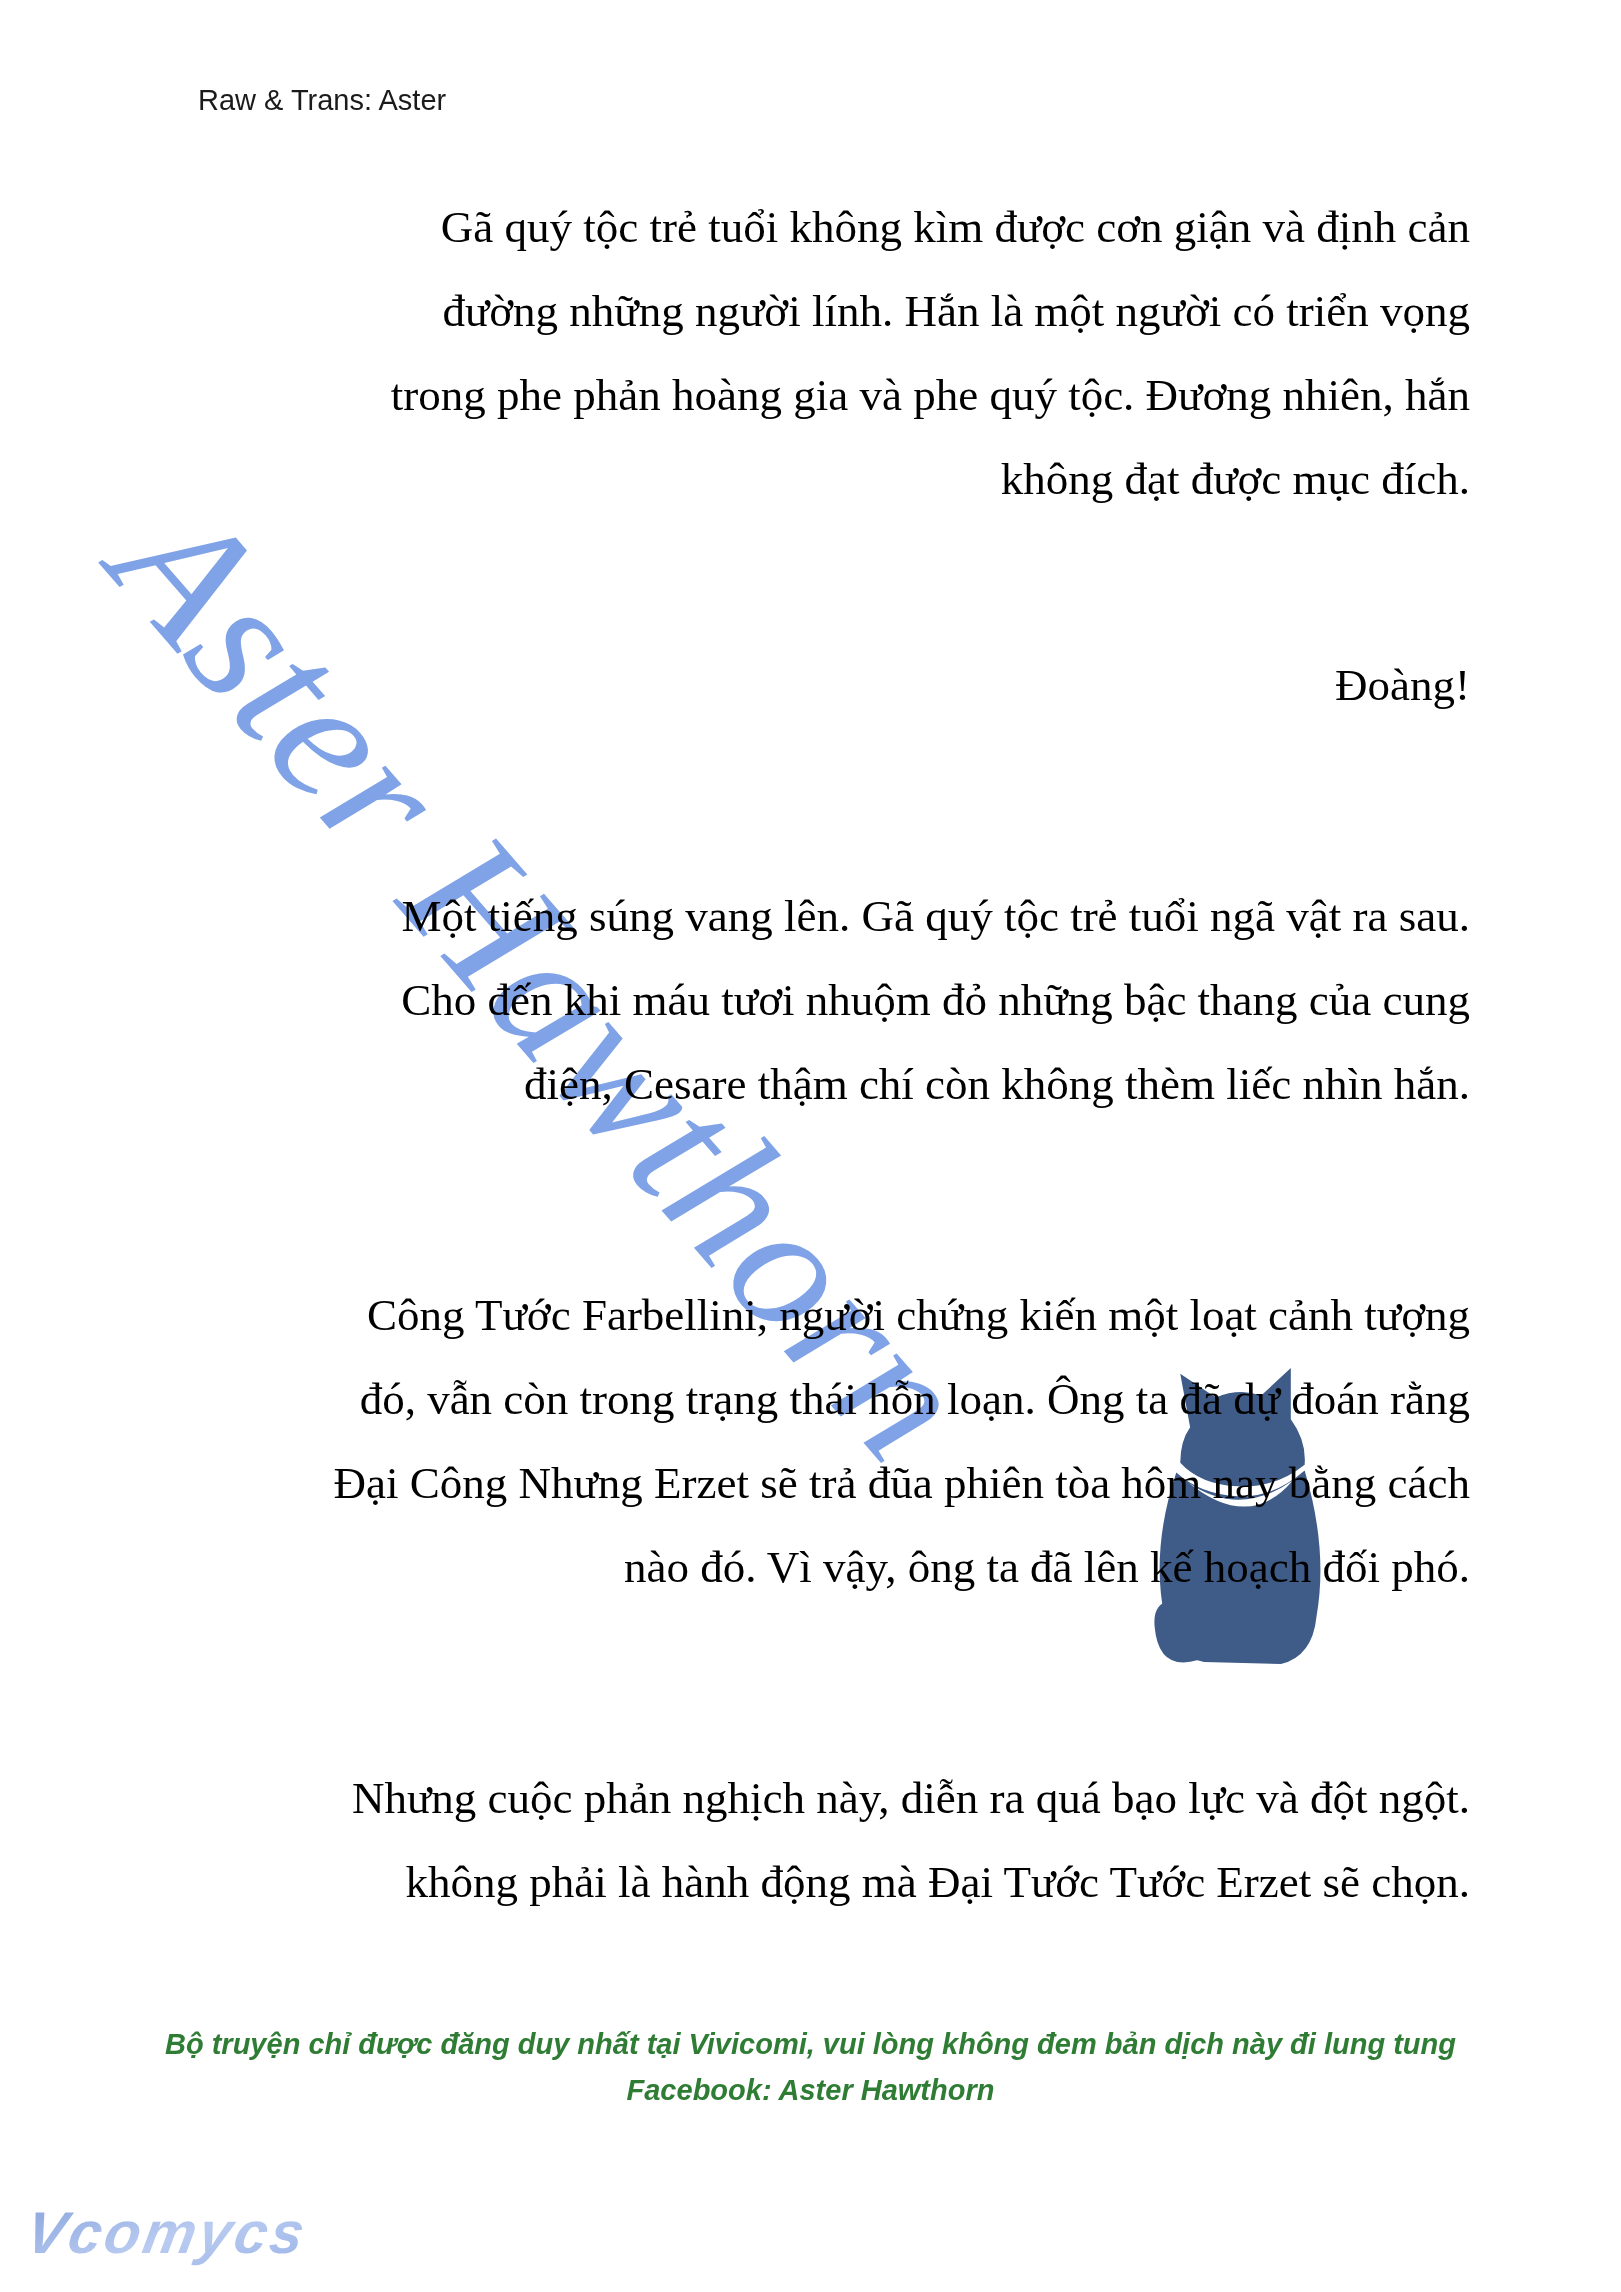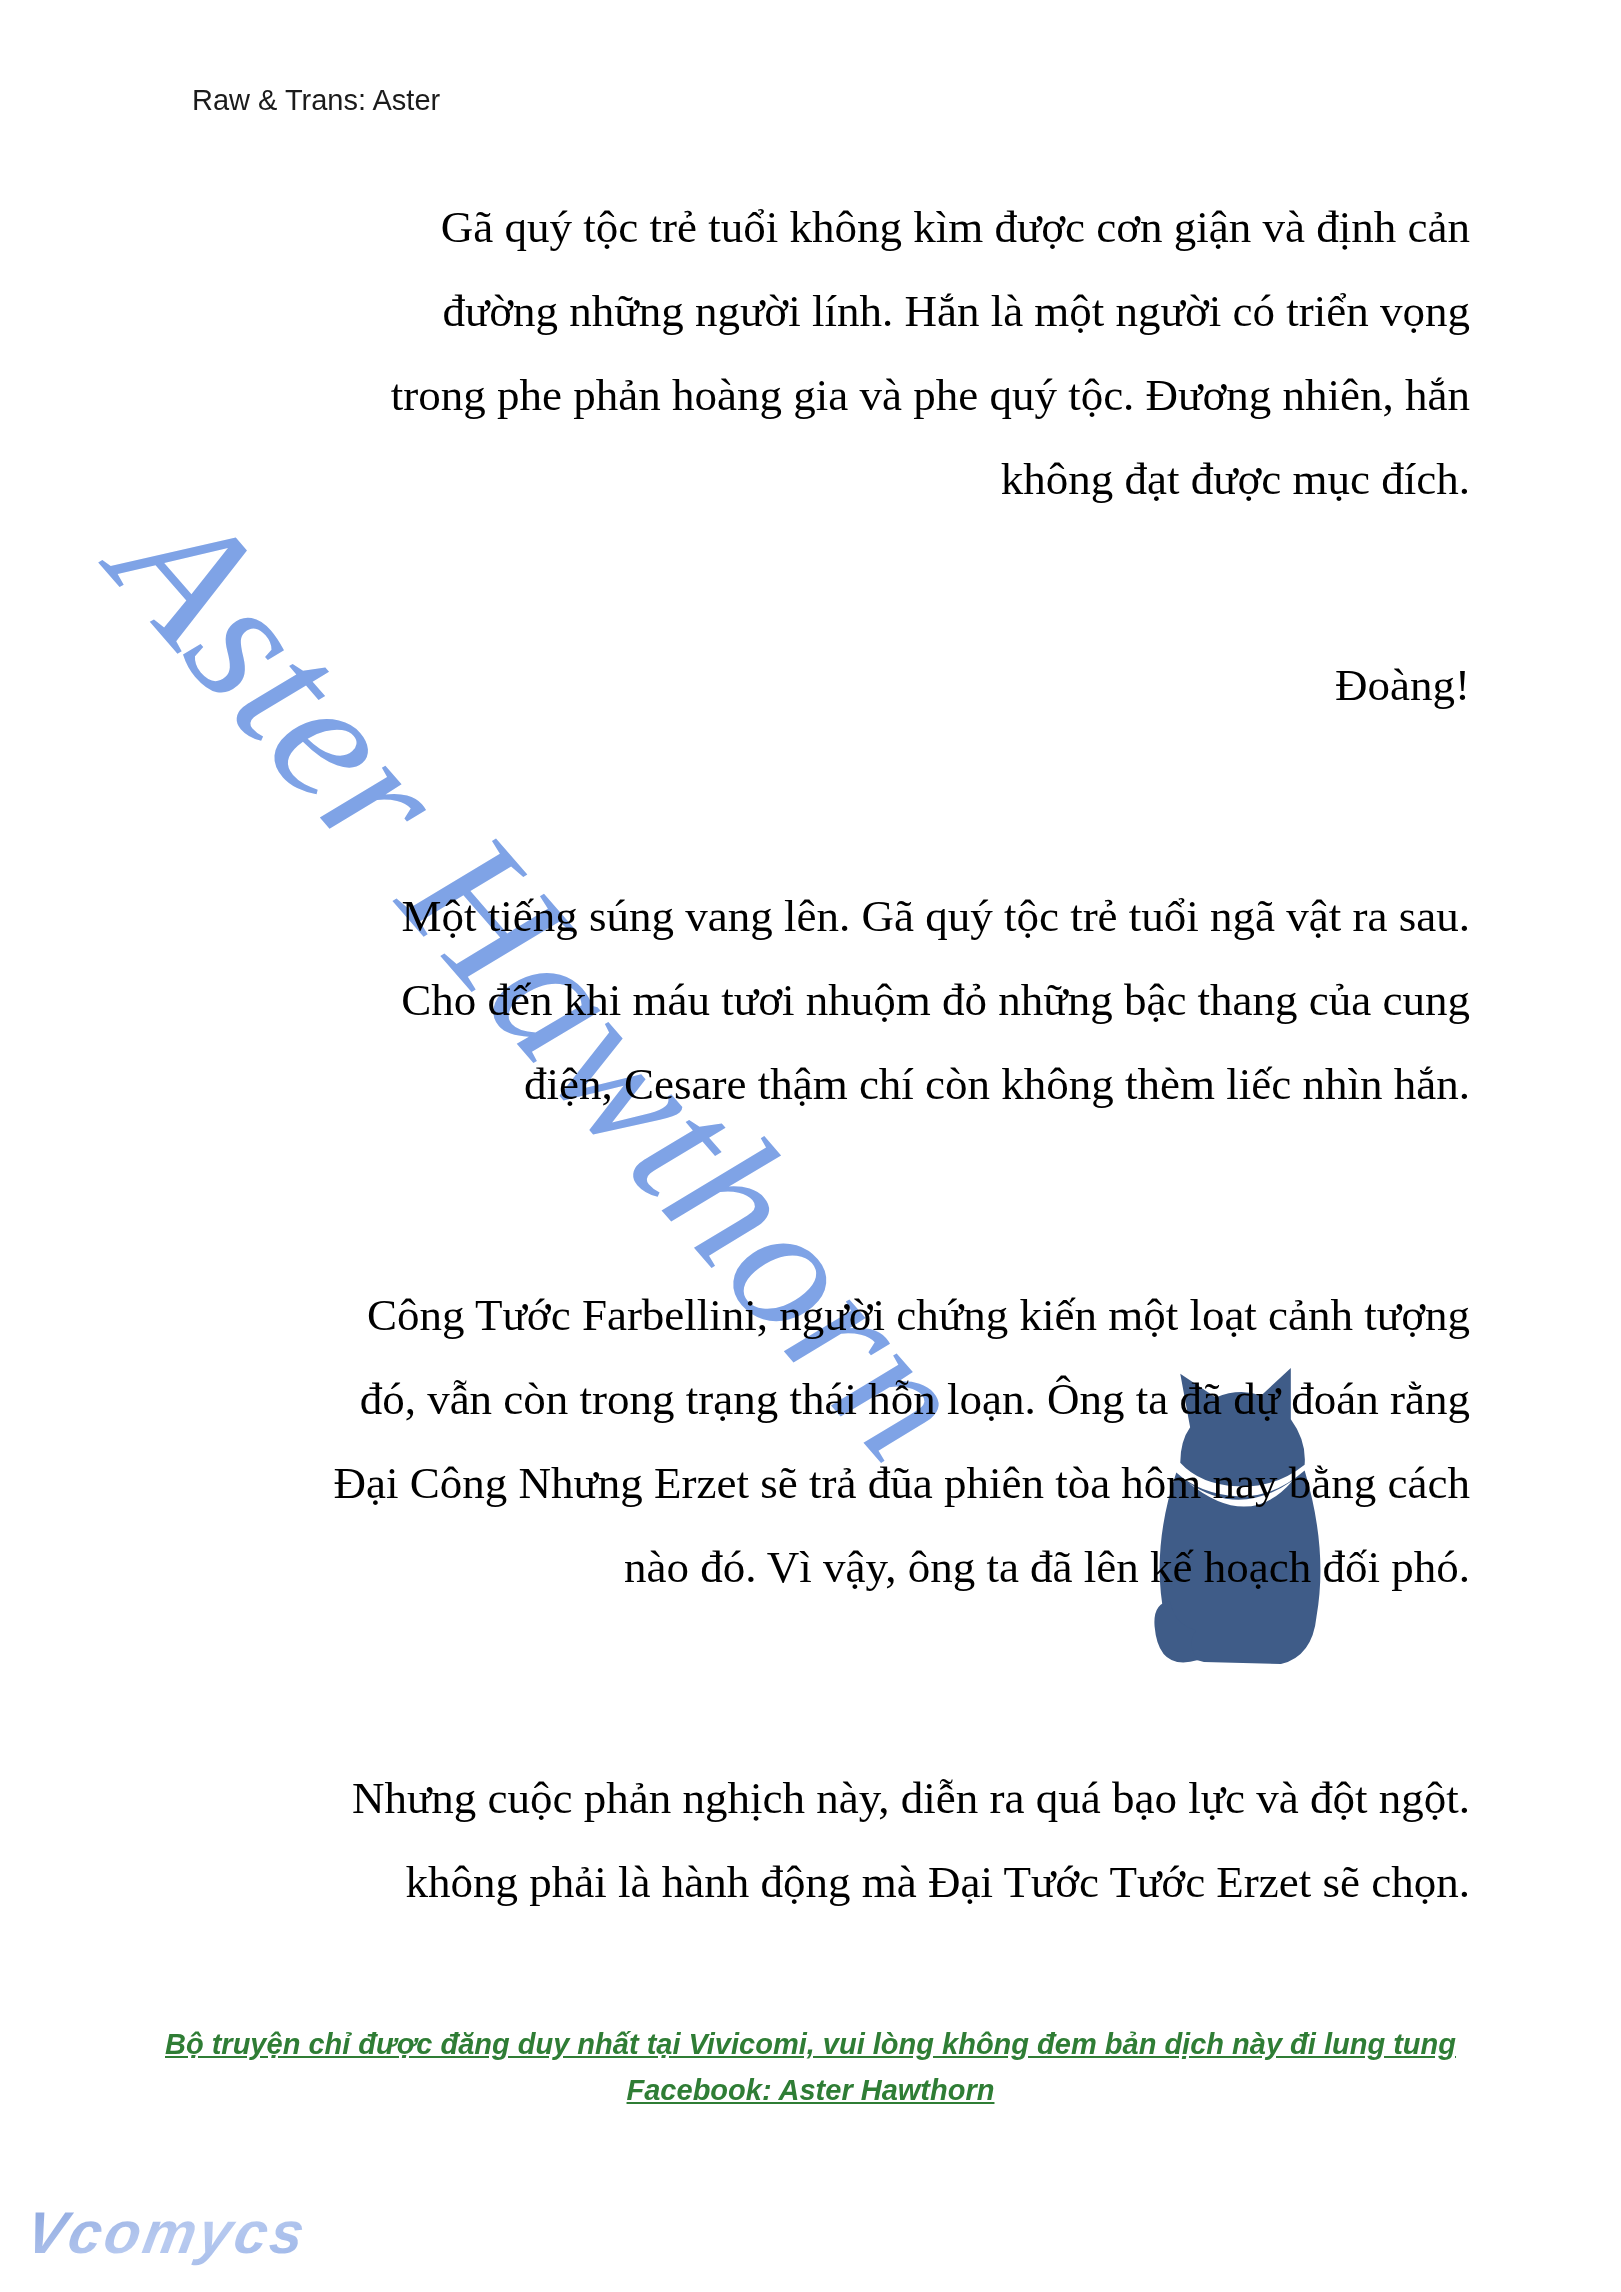--- a/index.html
+++ b/index.html
@@ -5,21 +5,21 @@
   html,body { margin:0; padding:0; background:#e8e8e8; }
   .page {
     position:relative;
     width:1621px; height:2293px;
     margin:0 auto;
     background:#ffffff;
     overflow:hidden;
     font-family:"Liberation Serif", serif;
   }
   .credit {
-    position:absolute; left:192px; top:84px;
+    position:absolute; left:198px; top:84px;
     font-family:"Liberation Sans", sans-serif;
     font-size:29px; color:#1b1b1b;
     z-index:3;
   }
   .watermark {
     position:absolute; left:230px; top:461px;
     font-size:182px; font-style:italic;
     font-family:"Liberation Serif", serif;
     color:#7fa3e6;
     white-space:nowrap;
@@ -109,21 +109,21 @@
         <div class="line">đó, vẫn còn trong trạng thái hỗn loạn. Ông ta đã dự đoán rằng</div>
         <div class="line">Đại Công Nhưng Erzet sẽ trả đũa phiên tòa hôm nay bằng cách</div>
         <div class="line">nào đó. Vì vậy, ông ta đã lên kế hoạch đối phó.</div>
       </div>
       <div class="para">
         <div class="line">Nhưng cuộc phản nghịch này, diễn ra quá bạo lực và đột ngột.</div>
         <div class="line">không phải là hành động mà Đại Tước Tước Erzet sẽ chọn.</div>
       </div>
     </div>
 
-  <div class="footer" style="color: rgb(47, 125, 53); text-decoration: underline;">
+  <div class="footer" style="color: rgb(47, 125, 53);">
     <div>Bộ truyện chỉ được đăng duy nhất tại Vivicomi, vui lòng không đem bản dịch này đi lung tung</div>
     <div>Facebook: Aster Hawthorn</div>
   </div>
 
   <div class="logo">Vcomycs</div>
 
 </div>
 
 
 </body></html>

